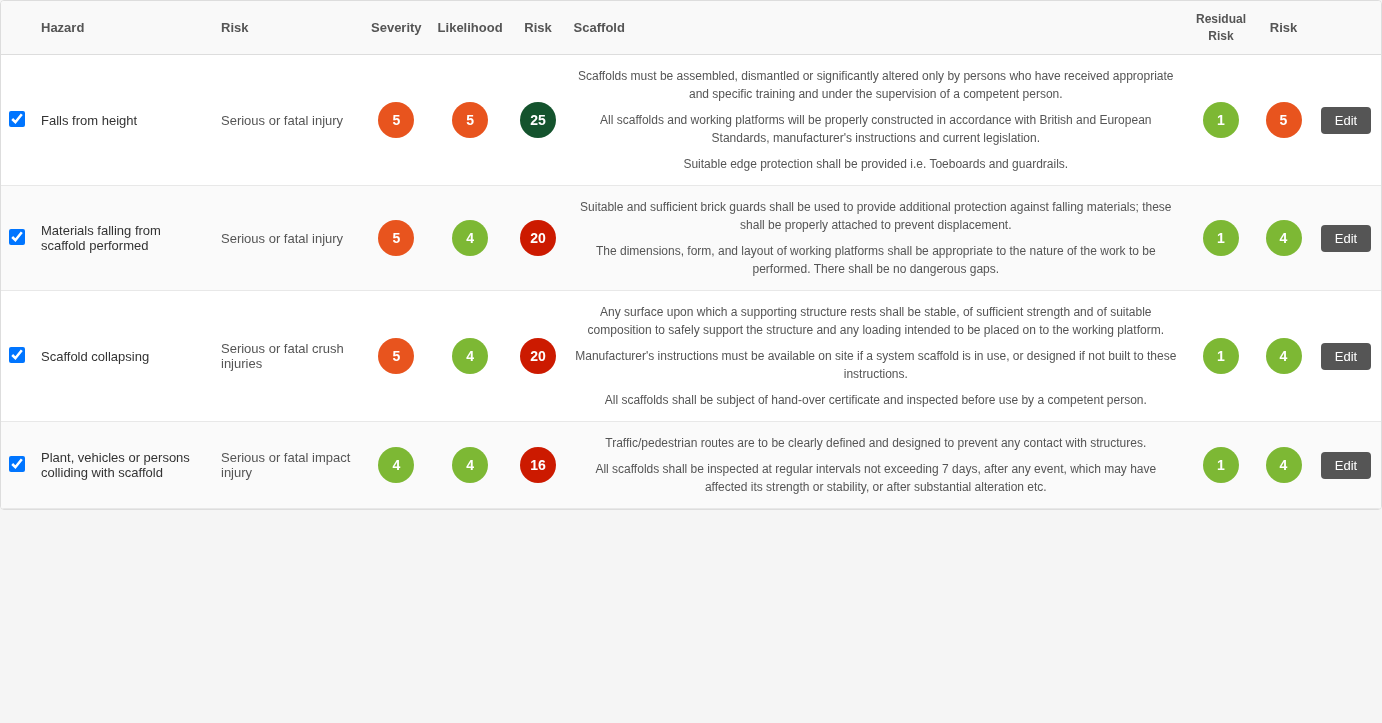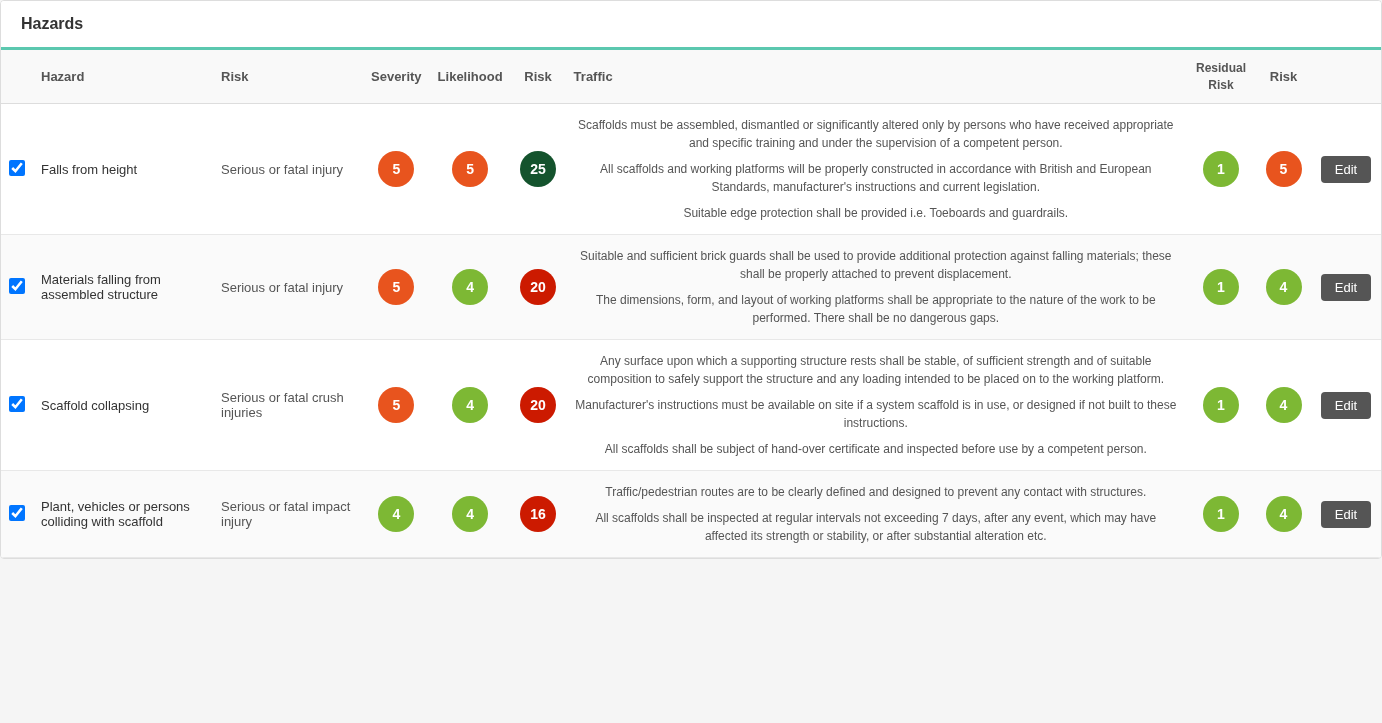--- a/index.html
+++ b/index.html
@@ -133,35 +133,32 @@
 
     .badge-cell {
       text-align: center;
       vertical-align: middle;
     }
   </style>
 </head>
 <body>
 
 <div class="page-wrapper">
-  <div class="page-header">
-    <h2>Hazards</h2>
-  </div>
 
   <div class="table-container">
     <table>
       <thead>
         <tr>
           <th class="checkbox-cell"></th>
           <th class="col-hazard">Hazard</th>
           <th class="col-risk">Risk</th>
           <th class="col-severity">Severity</th>
           <th class="col-likelihood">Likelihood</th>
           <th class="col-risk-score">Risk</th>
-          <th class="col-controls">Traffic</th>
+          <th class="col-controls">Scaffold</th>
           <th class="col-residual">
             <span class="residual-label">Residual<br>Risk</span>
           </th>
           <th class="col-res-risk">Risk</th>
           <th class="col-edit"></th>
         </tr>
       </thead>
       <tbody id="table-body">
       <tr>
             <td class="checkbox-cell"><input type="checkbox" checked="" style=""></td>
@@ -176,21 +173,21 @@
                 <p>All scaffolds and working platforms will be properly constructed in accordance with British and European Standards, manufacturer's instructions and current legislation.</p>
                 <p>Suitable edge protection shall be provided i.e. Toeboards and guardrails.</p>
               </div>
             </td>
             <td class="col-residual badge-cell"><span class="badge" style="background-color: rgb(125, 184, 52);">1</span></td>
             <td class="col-res-risk badge-cell"><span class="badge" style="background-color: rgb(232, 84, 30);">5</span></td>
             <td class="col-edit"><button class="edit-btn">Edit</button></td>
           </tr>
           <tr>
             <td class="checkbox-cell"><input type="checkbox" checked="" style=""></td>
-            <td class="col-hazard"><span class="hazard-name">Materials falling from assembled structure</span></td>
+            <td class="col-hazard"><span class="hazard-name">Materials falling from scaffold performed</span></td>
             <td class="col-risk"><span class="risk-text">Serious or fatal injury</span></td>
             <td class="col-severity badge-cell"><span class="badge" style="background-color: rgb(232, 84, 30);">5</span></td>
             <td class="col-likelihood badge-cell"><span class="badge" style="background-color: rgb(125, 184, 52);">4</span></td>
             <td class="col-risk-score badge-cell"><span class="badge" style="background-color: rgb(204, 26, 0);">20</span></td>
             <td class="col-controls">
               <div class="controls-text">
                 <p>Suitable and sufficient brick guards shall be used to provide additional protection against falling materials; these shall be properly attached to prevent displacement.</p>
                 <p>The dimensions, form, and layout of working platforms shall be appropriate to the nature of the work to be performed. There shall be no dangerous gaps.</p>
               </div>
             </td>

